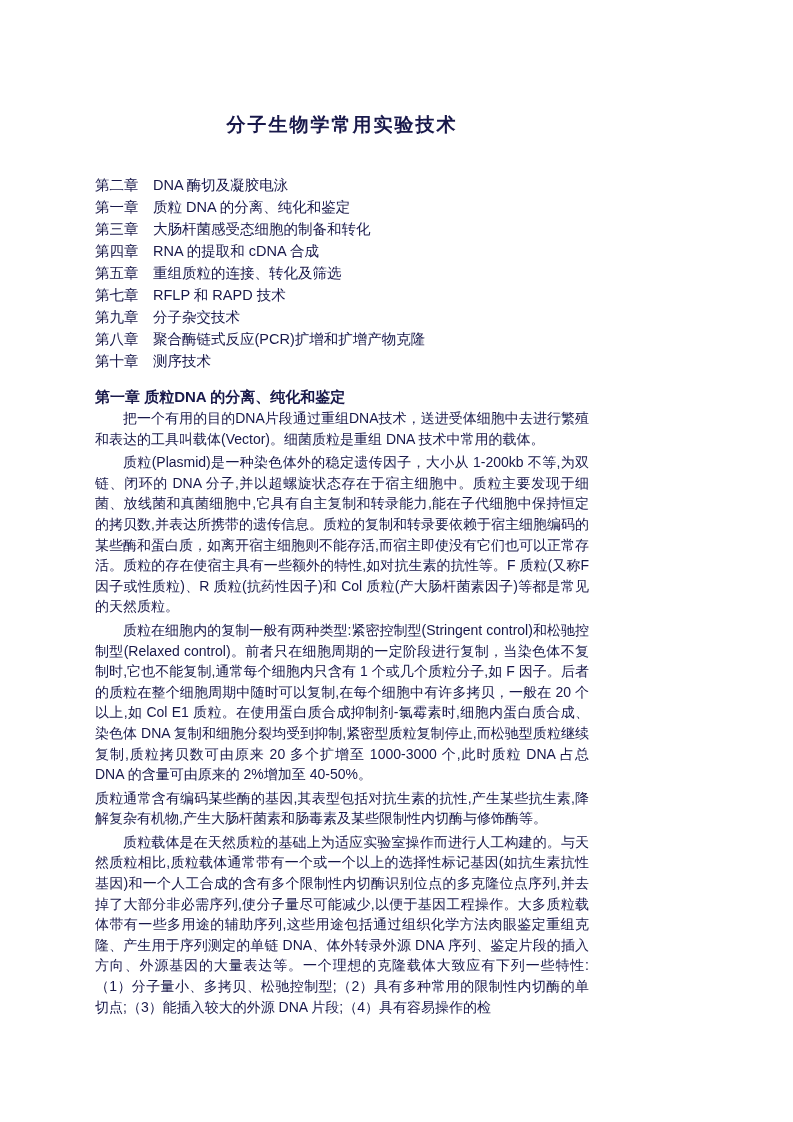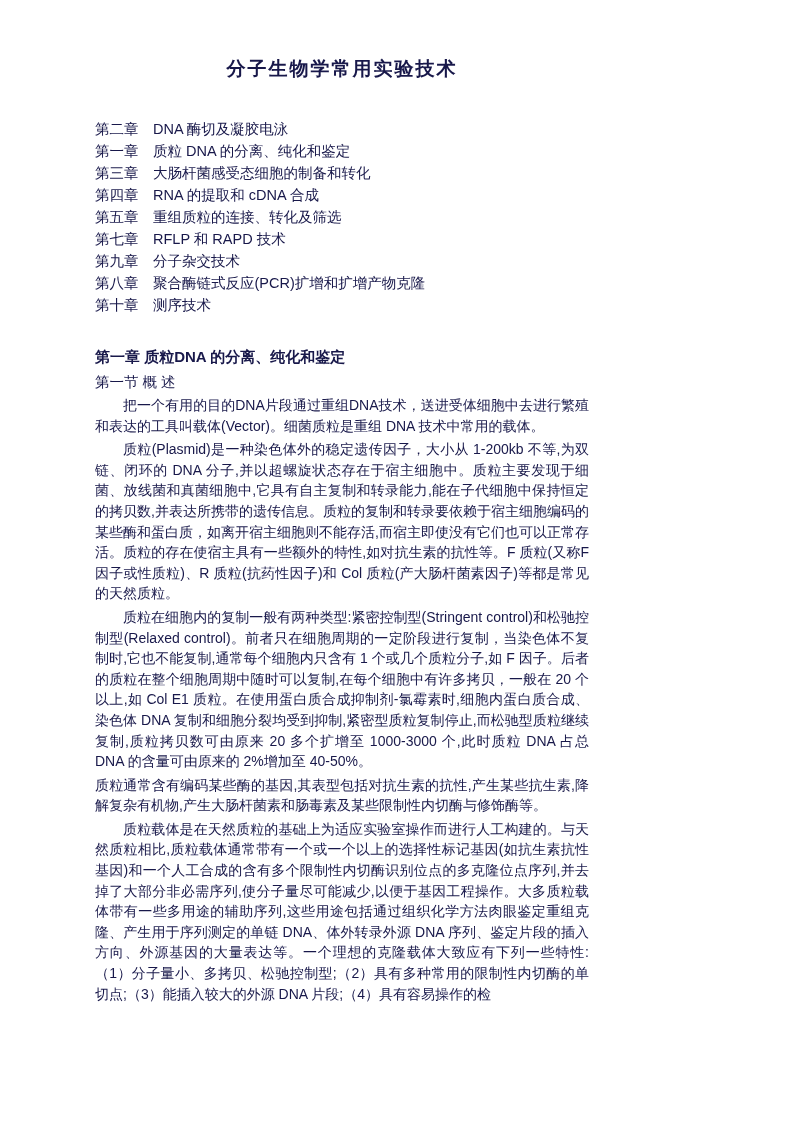--- a/index.html
+++ b/index.html
@@ -11,41 +11,41 @@
     width: 793px;
     height: 1122px;
     font-family: "Liberation Sans", sans-serif;
     color: #18184a;
     overflow: hidden;
   }
   .page {
     box-sizing: border-box;
     width: 672px;
     height: 1122px;
-    padding: 56px 83px 30px 95px;
+    padding: 112px 83px 30px 95px;
     background: #ffffff;
   }
   .title {
     text-align: center;
     font-size: 19px;
     font-weight: bold;
     letter-spacing: 2px;
     line-height: 26px;
     margin: 0 0 36px 0;
   }
   .toc {
     margin: 0;
   }
   .toc-line {
     font-size: 14.5px;
     line-height: 22px;
     white-space: pre;
   }
   .chapter-heading {
-    margin-top: 30px;
+    margin-top: 14px;
     font-size: 15px;
     font-weight: bold;
     line-height: 22px;
   }
   .section-heading {
     font-size: 14.5px;
     line-height: 24px;
     margin: 2px 0 1px 0;
   }
   .para {
@@ -71,21 +71,20 @@
     <div class="toc-line">第三章　大肠杆菌感受态细胞的制备和转化</div>
     <div class="toc-line">第四章　RNA 的提取和 cDNA 合成</div>
     <div class="toc-line">第五章　重组质粒的连接、转化及筛选</div>
     <div class="toc-line">第七章　RFLP 和 RAPD 技术</div>
     <div class="toc-line">第九章　分子杂交技术</div>
     <div class="toc-line">第八章　聚合酶链式反应(PCR)扩增和扩增产物克隆</div>
     <div class="toc-line">第十章　测序技术</div>
   </div>
 
   <div class="chapter-heading">第一章 质粒DNA 的分离、纯化和鉴定</div>
-  <div class="section-heading">第一节 概 述</div>
 
   <div>
     <p class="para indent">把一个有用的目的DNA片段通过重组DNA技术，送进受体细胞中去进行繁殖和表达的工具叫载体(Vector)。细菌质粒是重组 DNA 技术中常用的载体。</p>
     <p class="para indent">质粒(Plasmid)是一种染色体外的稳定遗传因子，大小从 1-200kb 不等,为双链、闭环的 DNA 分子,并以超螺旋状态存在于宿主细胞中。质粒主要发现于细菌、放线菌和真菌细胞中,它具有自主复制和转录能力,能在子代细胞中保持恒定的拷贝数,并表达所携带的遗传信息。质粒的复制和转录要依赖于宿主细胞编码的某些酶和蛋白质，如离开宿主细胞则不能存活,而宿主即使没有它们也可以正常存活。质粒的存在使宿主具有一些额外的特性,如对抗生素的抗性等。F 质粒(又称F 因子或性质粒)、R 质粒(抗药性因子)和 Col 质粒(产大肠杆菌素因子)等都是常见的天然质粒。</p>
     <p class="para indent">质粒在细胞内的复制一般有两种类型:紧密控制型(Stringent control)和松驰控制型(Relaxed control)。前者只在细胞周期的一定阶段进行复制，当染色体不复制时,它也不能复制,通常每个细胞内只含有 1 个或几个质粒分子,如 F 因子。后者的质粒在整个细胞周期中随时可以复制,在每个细胞中有许多拷贝，一般在 20 个以上,如 Col E1 质粒。在使用蛋白质合成抑制剂-氯霉素时,细胞内蛋白质合成、染色体 DNA 复制和细胞分裂均受到抑制,紧密型质粒复制停止,而松驰型质粒继续复制,质粒拷贝数可由原来 20 多个扩增至 1000-3000 个,此时质粒 DNA 占总 DNA 的含量可由原来的 2%增加至 40-50%。</p>
     <p class="para">质粒通常含有编码某些酶的基因,其表型包括对抗生素的抗性,产生某些抗生素,降解复杂有机物,产生大肠杆菌素和肠毒素及某些限制性内切酶与修饰酶等。</p>
     <p class="para indent">质粒载体是在天然质粒的基础上为适应实验室操作而进行人工构建的。与天然质粒相比,质粒载体通常带有一个或一个以上的选择性标记基因(如抗生素抗性基因)和一个人工合成的含有多个限制性内切酶识别位点的多克隆位点序列,并去掉了大部分非必需序列,使分子量尽可能减少,以便于基因工程操作。大多质粒载体带有一些多用途的辅助序列,这些用途包括通过组织化学方法肉眼鉴定重组克隆、产生用于序列测定的单链 DNA、体外转录外源 DNA 序列、鉴定片段的插入方向、外源基因的大量表达等。一个理想的克隆载体大致应有下列一些特性:（1）分子量小、多拷贝、松驰控制型;（2）具有多种常用的限制性内切酶的单切点;（3）能插入较大的外源 DNA 片段;（4）具有容易操作的检</p>
   </div>
 
 </div>

